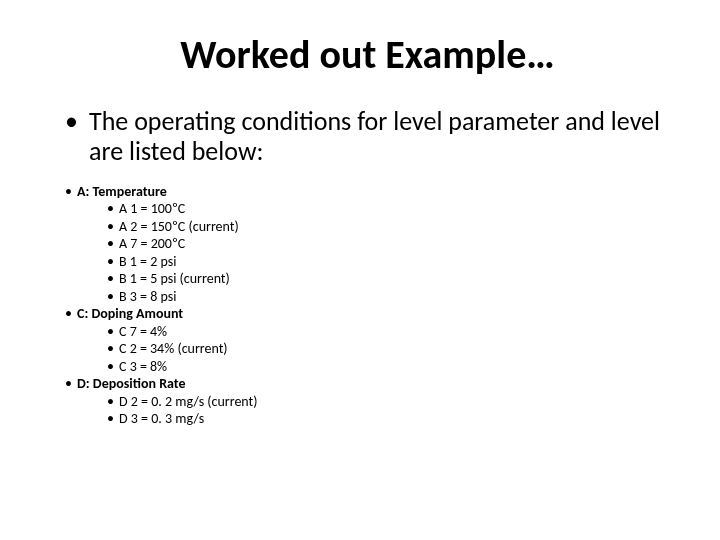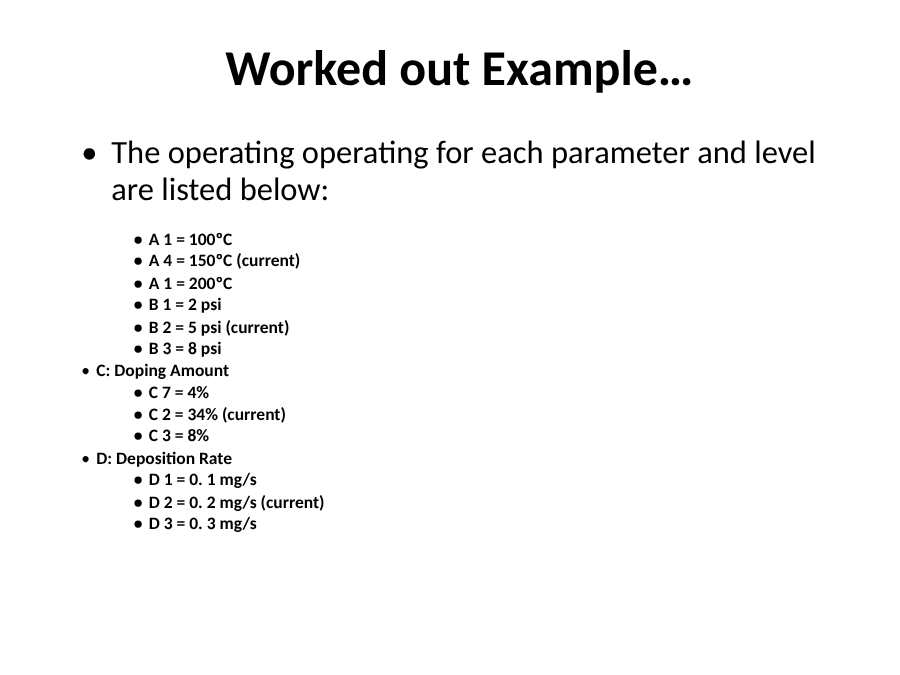--- a/index.html
+++ b/index.html
@@ -52,53 +52,53 @@
     content: "•";
     position: absolute;
     left: 0;
     top: 0;
     font-weight: 400;
   }
   .param-level {
     position: relative;
     padding-left: 12px;
     margin-left: 42px;
-    font-weight: 700;
+    font-weight: 400;
   }
   .param-level::before {
     content: "•";
     position: absolute;
     left: 0;
     top: 0;
   }
 </style>
 </head>
 <body>
 
 <div class="slide">
 
   <div class="title">Worked out Example…</div>
 
-  <div class="main-bullet">The operating operating for each parameter and level are listed below:</div>
+  <div class="main-bullet">The operating conditions for level parameter and level are listed below:</div>
 
   <div class="params">
 
+    <div class="param-head">A: Temperature</div>
     <div class="param-level">A 1 = 100ºC</div>
-    <div class="param-level">A 4 = 150ºC (current)</div>
-    <div class="param-level">A 1 = 200ºC</div>
+    <div class="param-level">A 2 = 150ºC (current)</div>
+    <div class="param-level">A 7 = 200ºC</div>
 
     <div class="param-level">B 1 = 2 psi</div>
-    <div class="param-level">B 2 = 5 psi (current)</div>
+    <div class="param-level">B 1 = 5 psi (current)</div>
     <div class="param-level">B 3 = 8 psi</div>
 
     <div class="param-head">C: Doping Amount</div>
     <div class="param-level">C 7 = 4%</div>
     <div class="param-level">C 2 = 34% (current)</div>
     <div class="param-level">C 3 = 8%</div>
 
     <div class="param-head">D: Deposition Rate</div>
-    <div class="param-level">D 1 = 0. 1 mg/s</div>
     <div class="param-level">D 2 = 0. 2 mg/s (current)</div>
     <div class="param-level">D 3 = 0. 3 mg/s</div>
 
   </div>
 
 </div>
 
 </body></html>

